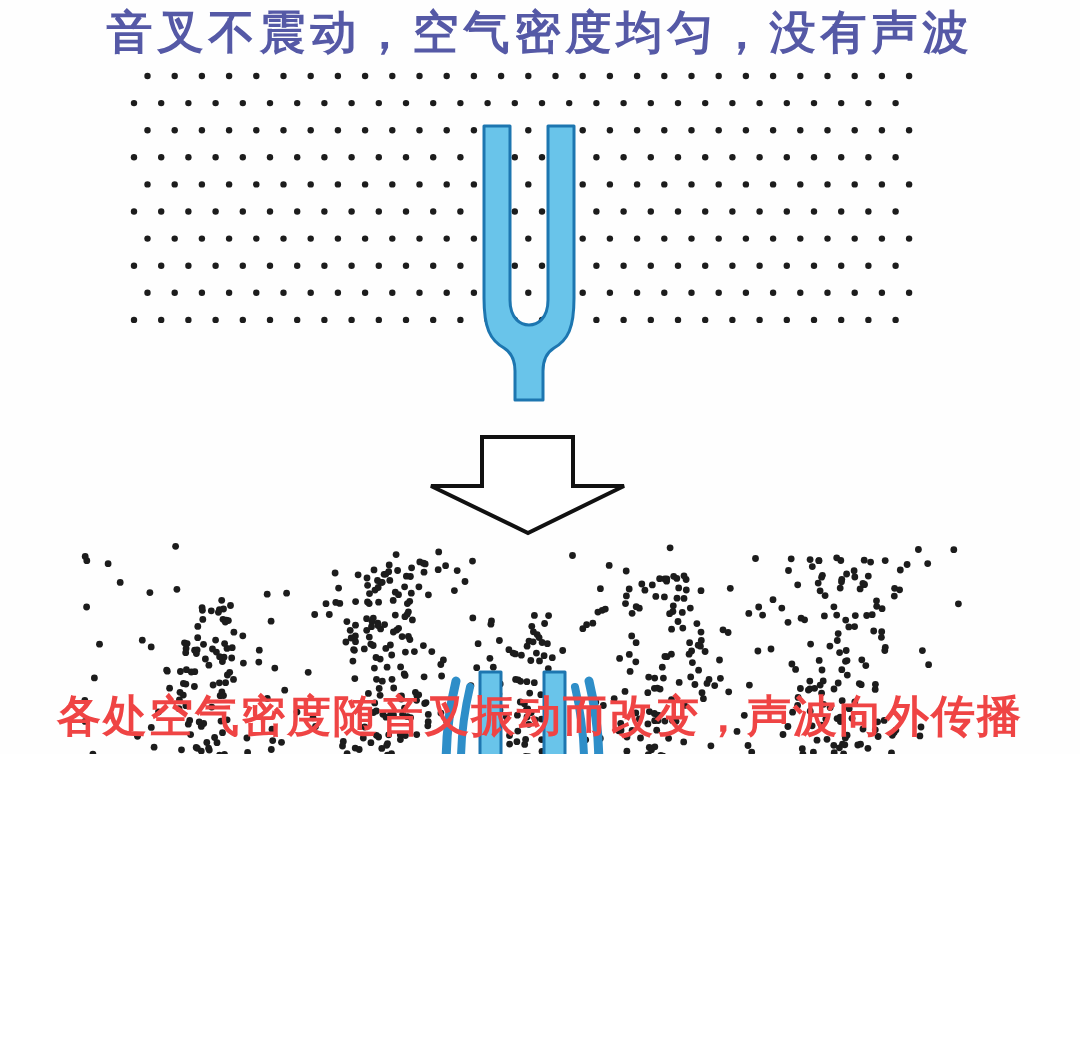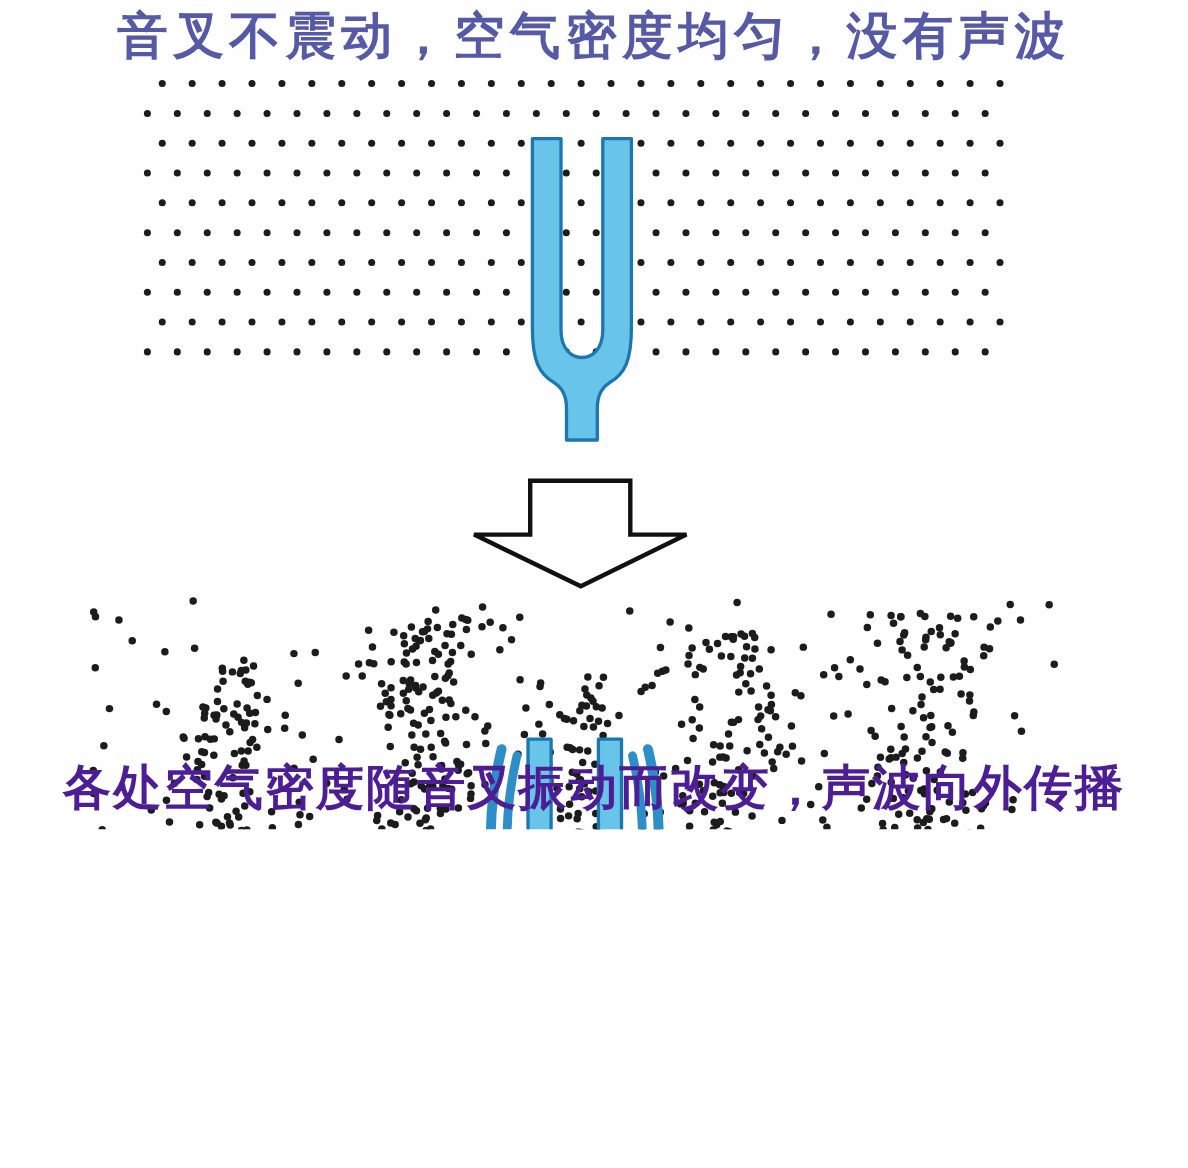--- a/index.html
+++ b/index.html
@@ -1620,14 +1620,14 @@
              L 501,672 Z" fill="#69c4ea" stroke="#1d76b0"></path>
 
     <g id="vibration-arcs" fill="none" stroke-linecap="round" stroke="#2e8ec8">
       <path stroke-width="9" d="M 456,681 Q 435,768 459,846"></path>
       <path stroke-width="8" d="M 470,687 Q 451,768 472,839"></path>
       <path stroke-width="9" d="M 589,681 Q 610,768 586,846"></path>
       <path stroke-width="8" d="M 575,687 Q 594,768 573,839"></path>
     </g>
   </svg>
 
-  <div class="caption bottom" style="color: #4c1d95;">各处空气密度随音叉振动而改变，声波向外传播</div>
+  <div class="caption bottom" style="color: #ef4444;">各处空气密度随音叉振动而改变，声波向外传播</div>
 </div>
 
 </body></html>

